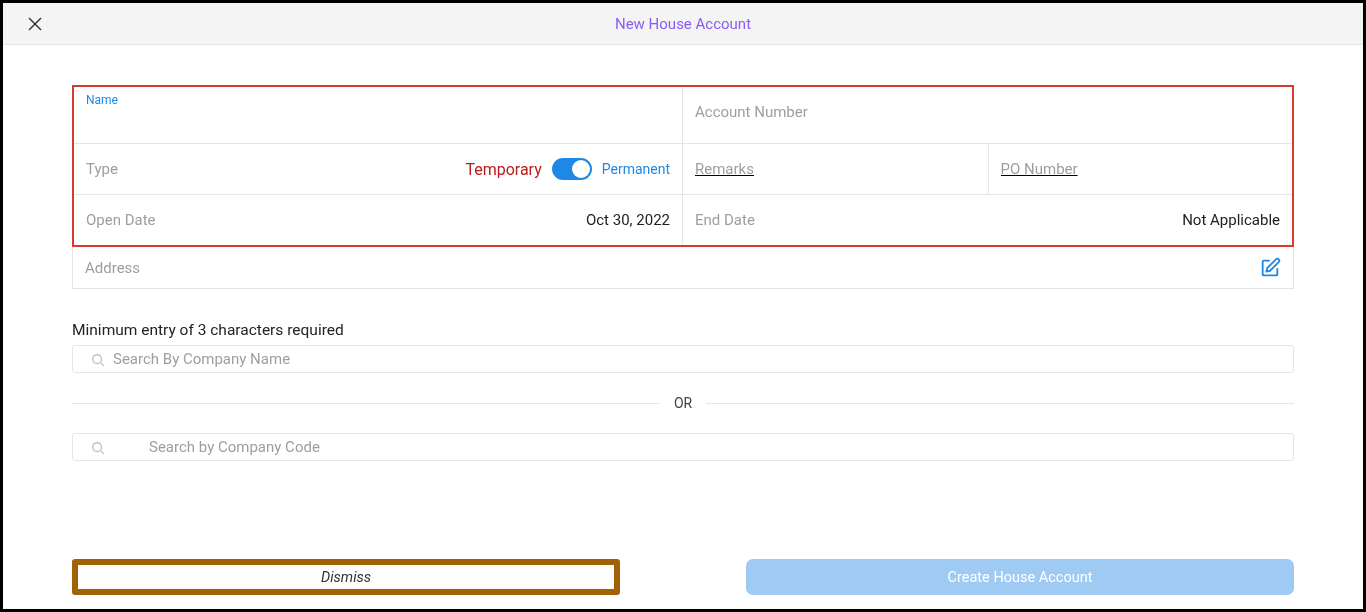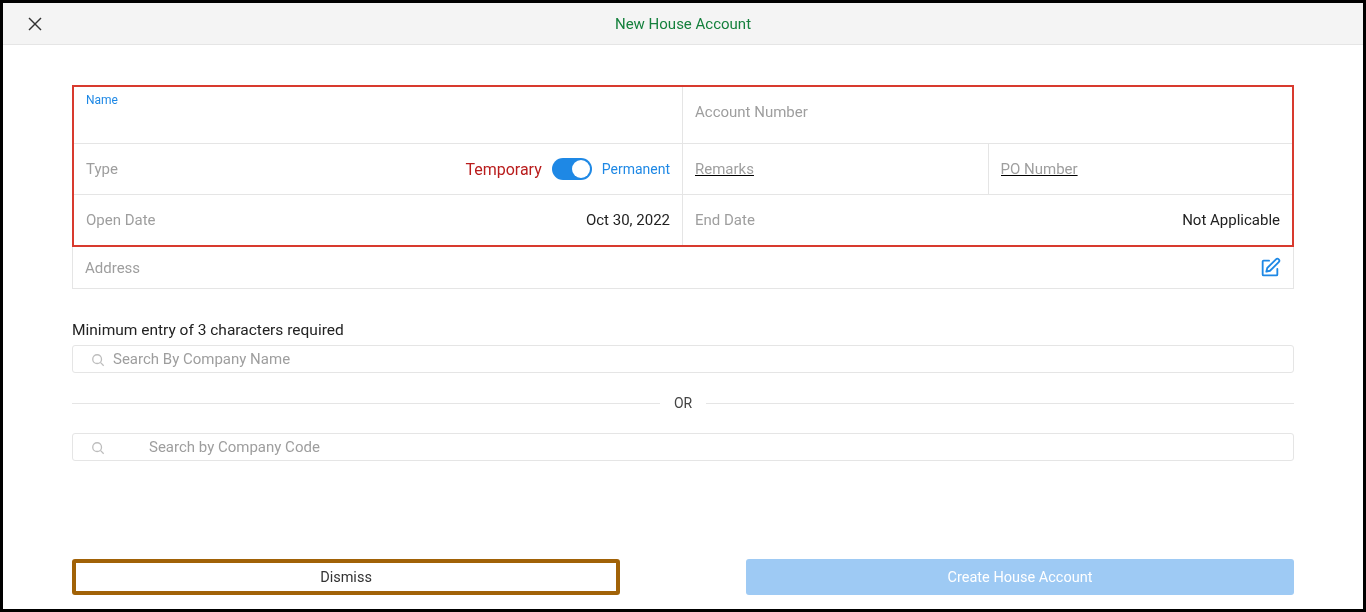--- a/index.html
+++ b/index.html
@@ -30,21 +30,21 @@
     top: 50%;
     transform: translateY(-50%);
     width: 16px;
     height: 16px;
     cursor: pointer;
     color: #333;
   }
   .header-title {
     margin: 0 auto;
     font-size: 15px;
-    color: #15803d;
+    color: #8b5cf6;
   }
   .content {
     padding: 40px 69px 0 69px;
   }
   .grid-box {
     border: 2px solid #d83a2e;
     width: 100%;
   }
   .grid-row {
     display: flex;
@@ -229,27 +229,29 @@
     font-size: 14.5px;
     cursor: pointer;
     display: flex;
     align-items: center;
     justify-content: center;
     border: none;
   }
   .btn-dismiss {
     width: 548px;
     background: #fff;
-    border: 4px solid #a16207;
+    border: 6px solid #a16207;
     color: #333;
+    font-style: italic;
   }
   .btn-create {
     width: 548px;
     background: #9ecaf4;
     color: #fff;
+    border-radius: 7px;
   }
 </style>
 </head>
 <body>
 
 <div class="header">
   <span class="close-icon">
     <svg viewBox="0 0 16 16" width="16" height="16" stroke="currentColor" stroke-width="1.4" fill="none">
       <line x1="2" y1="2" x2="14" y2="14"></line>
       <line x1="14" y1="2" x2="2" y2="14"></line>

